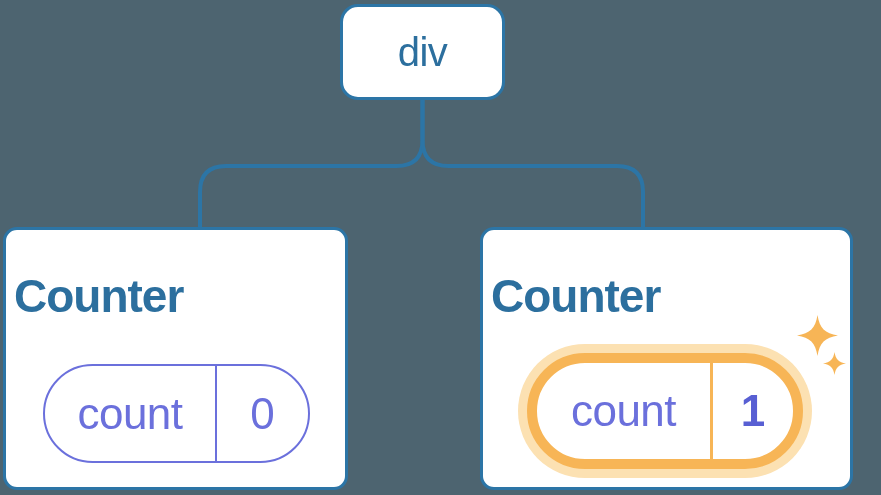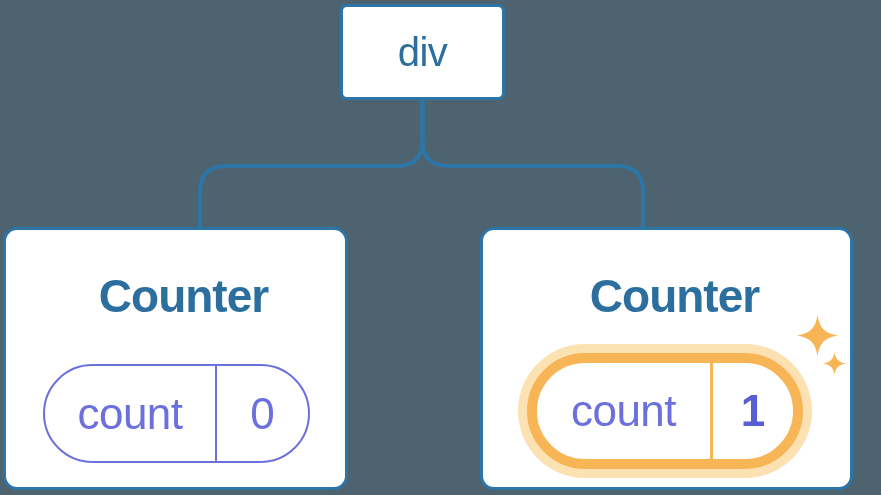--- a/index.html
+++ b/index.html
@@ -21,43 +21,42 @@
     stroke: var(--node-border-blue, #2c75a6);
     stroke-width: 4;
   }
   .node-root {
     position: absolute;
     left: 340px; top: 4px;
     width: 165px; height: 96px;
     box-sizing: border-box;
     background: var(--card-background, #ffffff);
     border: 3px solid var(--node-border-blue, #2c75a6);
-    border-radius: 7px;
+    border-radius: 18px;
     display: flex; align-items: center; justify-content: center;
   }
   .node-root-label {
     font-size: 40px;
     font-weight: 500;
     letter-spacing: -0.5px;
     color: var(--label-blue, #2c6f9e);
   }
   .card {
     position: absolute;
     top: 227px;
     height: 263px;
     box-sizing: border-box;
     background: var(--card-background, #ffffff);
     border: 3px solid var(--node-border-blue, #2c75a6);
     border-radius: 14px;
   }
   .card-left  { left: 3px;   width: 345px; }
   .card-right { left: 480px; width: 373px; }
   .card-title {
-    margin: 41px 0 0 16px;
-    text-align: center;
+    margin: 41px 0 0 8px;
     font-size: 46px;
     line-height: 50px;
     font-weight: 600;
     letter-spacing: -1px;
     color: var(--label-blue, #2c6f9e);
   }
   .pill {
     position: absolute;
     box-sizing: border-box;
     background: var(--card-background, #ffffff);

